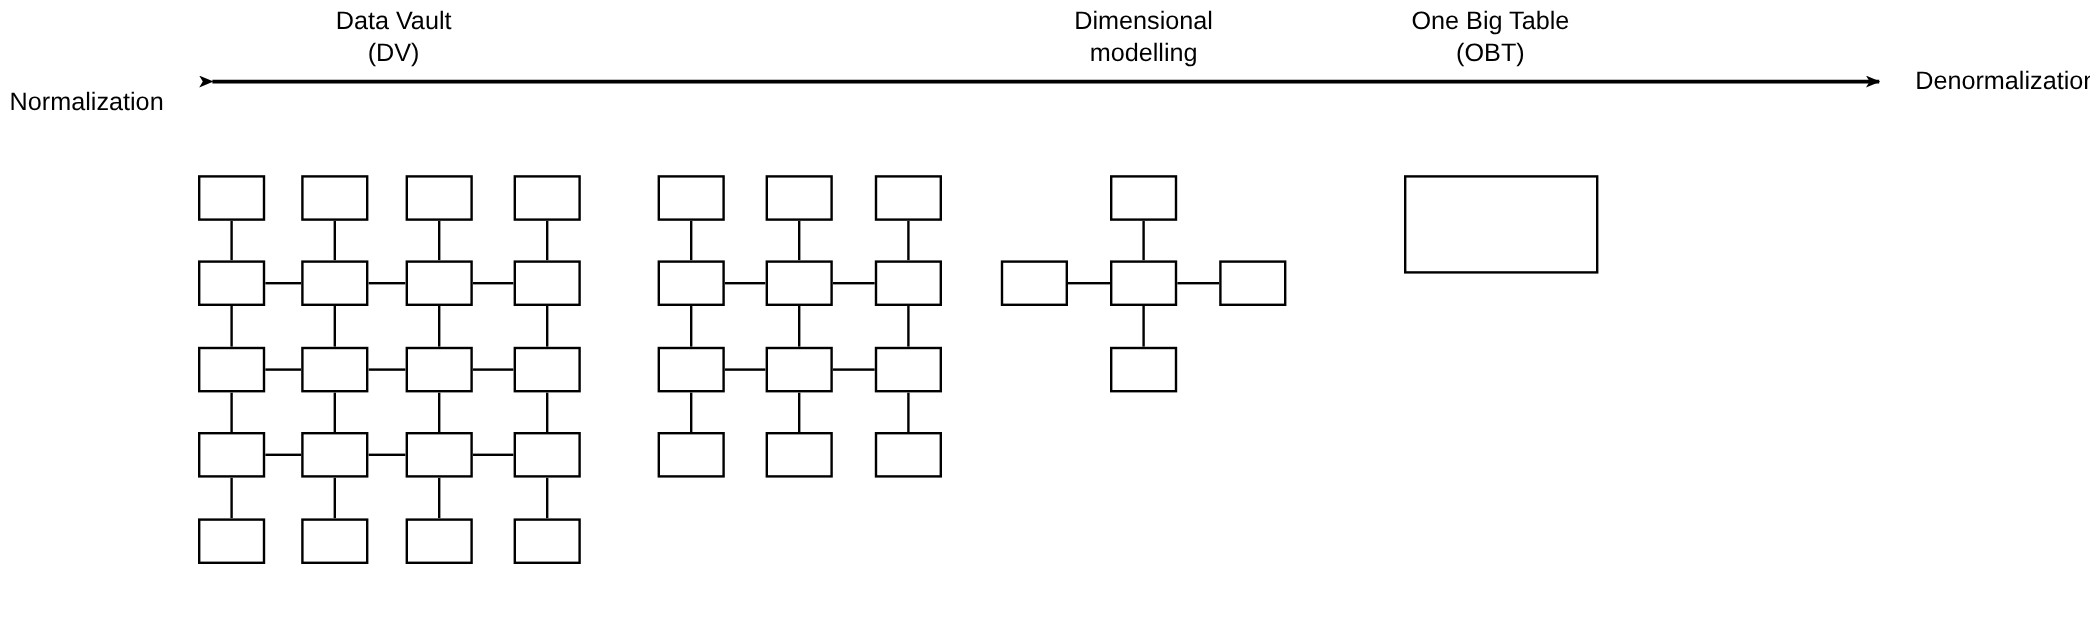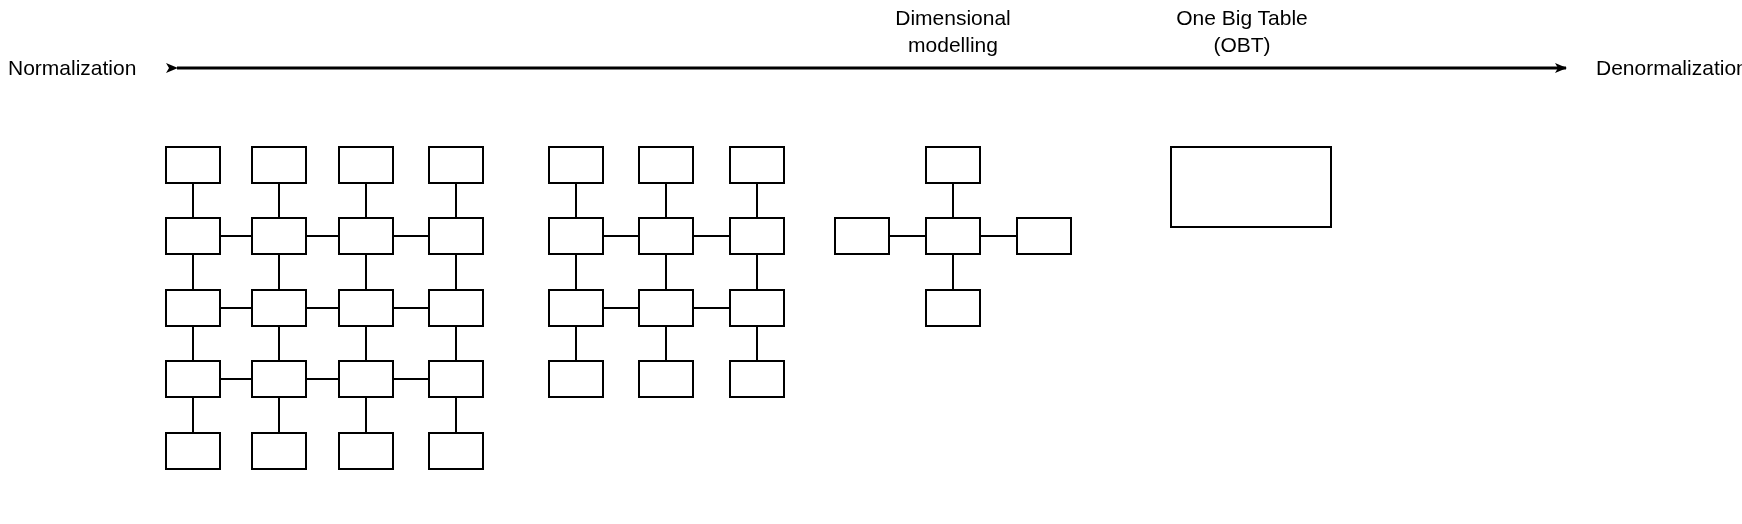--- a/index.html
+++ b/index.html
@@ -18,21 +18,21 @@
   }
 
   
   .axis-label {
     position: absolute;
     font-size: 21px;
     color: #000000;
     white-space: nowrap;
     line-height: 1;
   }
-  #label-normalization { left: 8px;  top: 57px; }
+  #label-normalization { left: 8px;  top: 75px; }
   #label-denormalization { left: 1596px; top: 57px; }
 
   .stage-label {
     position: absolute;
     font-size: 21px;
     color: #000000;
     text-align: center;
     line-height: 1.28;
     white-space: pre-line;
     transform: translateX(-50%);
@@ -81,20 +81,22 @@
         <path d="M0,0 L12,5 L0,10 L3,5 Z" fill="#000000"></path>
       </marker>
     </defs>
     <line x1="177" y1="68" x2="1566" y2="68" stroke="#000000" stroke-width="3" marker-start="url(#arrow-left)" marker-end="url(#arrow-right)"></line>
   </svg>
 
   <div class="axis-label" id="label-normalization">Normalization</div>
 
   <div class="axis-label" id="label-denormalization">Denormalization</div>
 
+  <div class="stage-label" style="left:328px;">Data Vault
+(DV)</div>
 
 
   <div class="stage-label" style="left:953px;">Dimensional
 modelling</div>
 
   <div class="stage-label" style="left:1242px;">One Big Table
 (OBT)</div>
 
   <div class="model-group" id="model-data-vault">
       <div class="edge edge-v" style="left: 192px; top: 184px; height: 33px;"></div>

